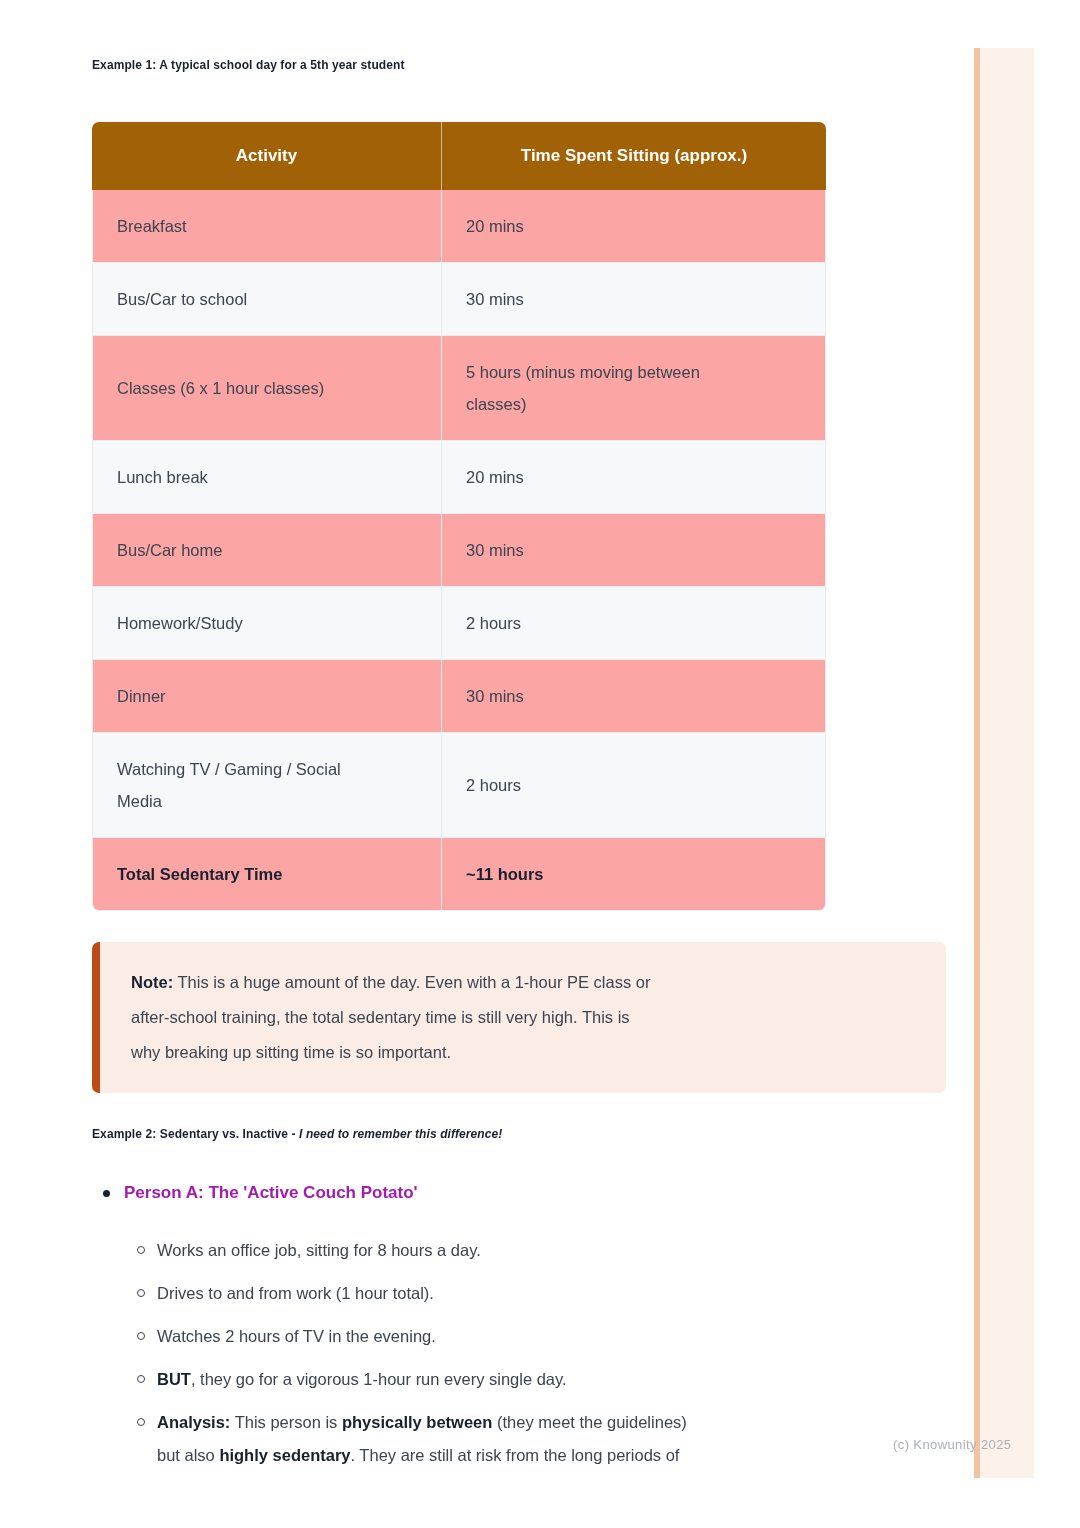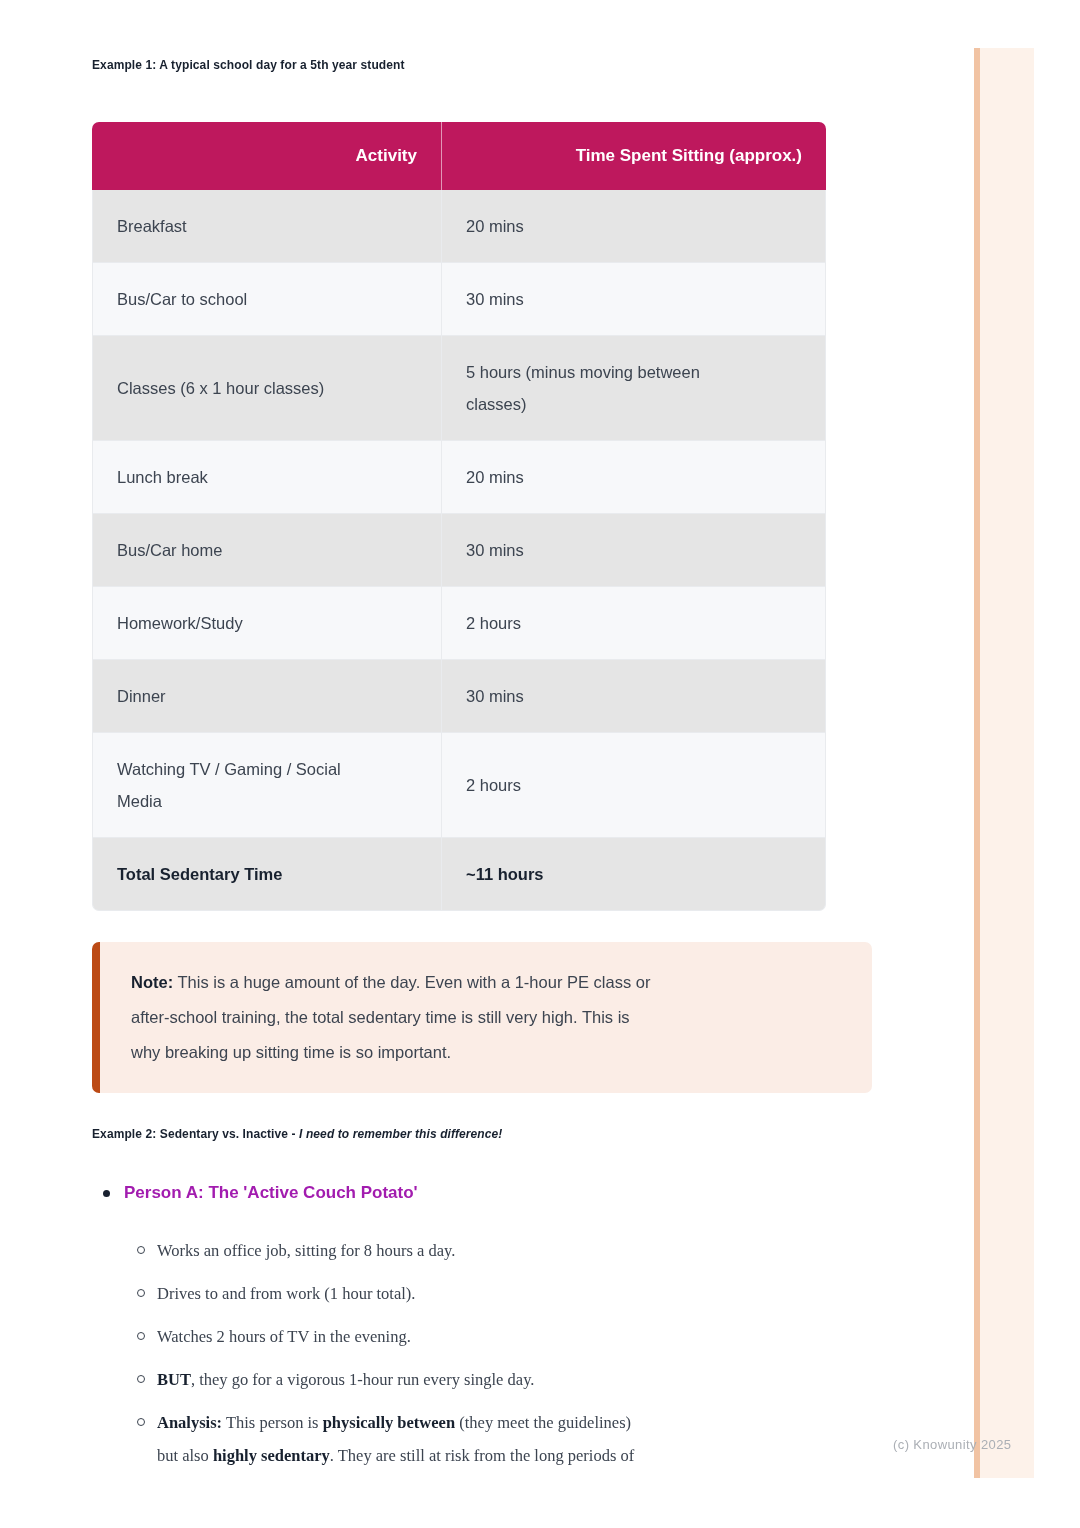--- a/index.html
+++ b/index.html
@@ -28,47 +28,47 @@
   .h2 { top: 1127px; }
   .h2 .it { font-style: italic; }
 
   
   .tbl-wrap { position: absolute; left: 0; top: 122px; width: 734px; }
   table.sed {
     width: 734px; border-collapse: separate; border-spacing: 0;
     font-size: 16.5px;
   }
   table.sed th {
-    background: #be185d; color: #ffffff; font-weight: 700;
-    text-align: right; height: 68px; padding: 0 24px;
+    background: #a16207; color: #ffffff; font-weight: 700;
+    text-align: center; height: 68px; padding: 0 24px;
     vertical-align: middle; font-size: 17px;
   }
   table.sed th:first-child {
     border-top-left-radius: 7px;
     border-right: 1px solid rgba(255,255,255,0.55);
   }
   table.sed th:last-child { border-top-right-radius: 7px; }
   table.sed td {
     padding: 20px 24px; line-height: 32px; color: #3c4450;
-    vertical-align: middle; background: #e5e5e5;
+    vertical-align: middle; background: #fca5a5;
     border-bottom: 1px solid #e9ebee;
   }
   table.sed td:first-child {
     border-left: 1px solid #e9ebee; border-right: 1px solid #e9ebee;
     padding-right: 66px;
   }
   table.sed td:last-child { border-right: 1px solid #e9ebee; padding-right: 82px; }
   table.sed tbody tr:nth-child(even) td { background: #f7f8fa; }
   table.sed tr.total td { font-weight: 700; color: #18212f; }
   table.sed tr.total td:first-child { border-bottom-left-radius: 7px; }
   table.sed tr.total td:last-child { border-bottom-right-radius: 7px; }
 
   
   .note {
-    position: absolute; left: 0; top: 942px; width: 780px;
+    position: absolute; left: 0; top: 942px; width: 854px;
     background: #fbede6; border-left: 8px solid #bc4a15;
     border-radius: 7px;
     padding: 23px 55px 23px 31px;
     font-size: 16.5px; line-height: 35px; color: #3c4450;
   }
   .note b { color: #18212f; }
 
   
   .bullet-row {
     position: absolute; left: 0; top: 1183px;
@@ -85,21 +85,21 @@
   .sublist { position: absolute; left: 45px; top: 1234px; width: 689px; }
   .subitem {
     display: flex; align-items: flex-start;
     margin-bottom: 10px; line-height: 33px; font-size: 16.5px;
   }
   .ring {
     width: 8px; height: 8px; border-radius: 50%;
     border: 1.6px solid #3c4450; background: transparent;
     margin-top: 12px; margin-right: 12px; flex: 0 0 auto;
   }
-  .subitem .txt { color: #3c4450; font-family: Liberation Serif, serif; }
+  .subitem .txt { color: #3c4450; }
   .subitem b { color: #18212f; }
 
   .footer {
     position: absolute; left: 893px; top: 1437px;
     font-size: 13px; color: #abafb5; letter-spacing: 0.4px;
     white-space: nowrap; z-index: 5;
   }
 </style>
 </head>
 <body>

